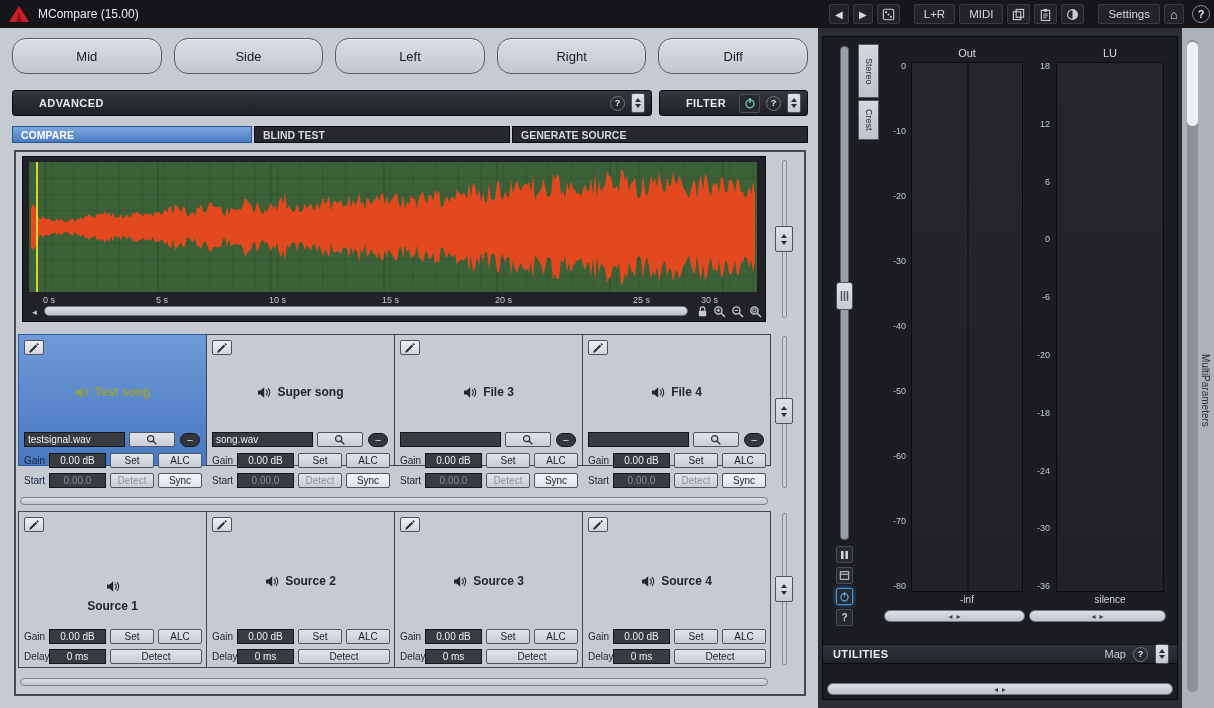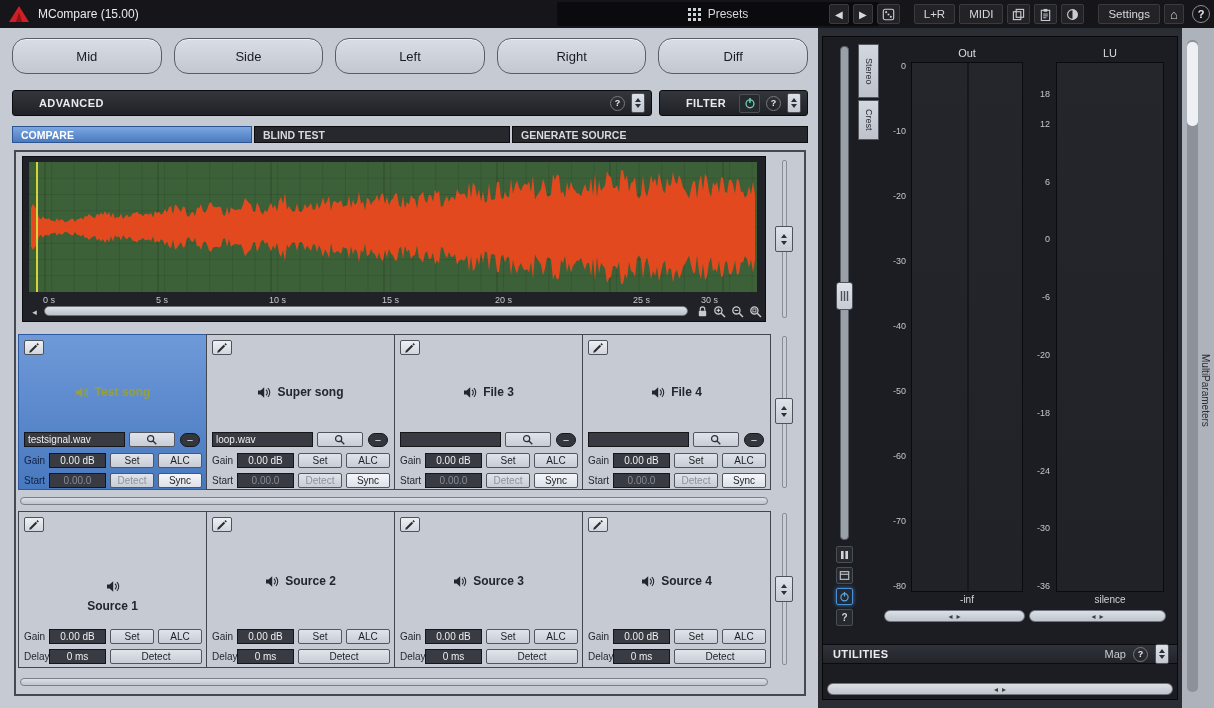--- a/index.html
+++ b/index.html
@@ -45,21 +45,21 @@
   .playhead{position:absolute;left:7px;top:0;width:2px;height:100%;background:#d8d23a;}
   .time-axis{position:absolute;left:29px;top:295px;width:728px;height:11px;}
   .time-label{position:absolute;top:0;font-size:9px;color:#c6c9cf;white-space:nowrap;}
   .wave-scroll-arrow{position:absolute;left:28px;top:306px;width:13px;height:12px;color:#c6c9cf;font-size:9px;display:flex;align-items:center;justify-content:center;}
   .wave-scrollbar{position:absolute;left:44px;top:306px;width:644px;height:10px;border-radius:5px;background:linear-gradient(#dde1e7,#bcc1ca);border:1px solid #6f737b;}
   .wave-tool{position:absolute;top:304px;width:16px;height:15px;display:flex;align-items:center;justify-content:center;}
   .vline{position:absolute;width:5px;background:#c9cdd4;border:1px solid #898d95;border-radius:2px;}
   .vspin{position:absolute;width:18px;height:26px;background:linear-gradient(#e0e4ea,#c6cbd4);border:1px solid #4e525a;border-radius:2px;display:flex;flex-direction:column;align-items:center;justify-content:center;gap:3px;}
   .hscroll{position:absolute;height:8px;border-radius:4px;background:linear-gradient(#dce0e6,#bfc4cd);border:1px solid #7b7f87;}
   
-  .slot{position:absolute;width:189px;height:156px;border:1px solid #43474d;}
+  .slot{position:absolute;width:189px;height:132px;border:1px solid #43474d;}
   .slot.selected{background:linear-gradient(#6f9ad9,#4878bf);border-color:#2d5aa0;}
   .pencil-btn{position:absolute;left:5px;top:5px;width:20px;height:15px;background:linear-gradient(#eef0f4,#d2d6dd);border:1px solid #4e525a;border-radius:2px;display:flex;align-items:center;justify-content:center;}
   .slot-name{position:absolute;left:0;top:50px;width:100%;display:flex;align-items:center;justify-content:center;gap:6px;font-size:12px;font-weight:bold;color:#23262c;}
   .slot.selected .slot-name{color:var(--name-olive);}
   .srow-label{position:absolute;font-size:10px;color:#25282e;}
   .slot.selected .srow-label{color:#0f2140;}
   .sfield{position:absolute;height:15px;font-size:10px;display:flex;align-items:center;justify-content:center;background:#383b41;border:1px solid #141619;color:#edeff3;}
   .sfield.dim{color:#878c95;}
   .sfield.file{justify-content:flex-start;padding-left:3px;}
   .sbtn{position:absolute;height:15px;font-size:10px;display:flex;align-items:center;justify-content:center;background:linear-gradient(#e0e4ea,#c8cdd6);border:1px solid #52565e;color:#1b1e23;border-radius:2px;}
@@ -95,36 +95,20 @@
 <body>
 
 <div class="titlebar">
   <span class="tb-logo">
     <svg width="22" height="18" viewBox="0 0 22 18">
         <polygon points="11,1 21,17 1,17" fill="#cf1f26"></polygon>
         <polygon points="11,7 14.2,17 7.8,17" fill="#8f1218"></polygon>
       </svg>
   </span>
   <span class="tb-title">MCompare (15.00)</span>
-  <div class="tb-presets">
-    <svg width="13" height="13" viewBox="0 0 13 13">
-        <g fill="#cfd2d7">
-          <rect x="0" y="0" width="3" height="3"></rect>
-          <rect x="5" y="0" width="3" height="3"></rect>
-          <rect x="10" y="0" width="3" height="3"></rect>
-          <rect x="0" y="5" width="3" height="3"></rect>
-          <rect x="5" y="5" width="3" height="3"></rect>
-          <rect x="10" y="5" width="3" height="3"></rect>
-          <rect x="0" y="10" width="3" height="3"></rect>
-          <rect x="5" y="10" width="3" height="3"></rect>
-          <rect x="10" y="10" width="3" height="3"></rect>
-        </g>
-      </svg>
-    <span>Presets</span>
-  </div>
   <div class="tb-right">
     <div class="tb-btn">
         <span>◀</span>
       </div>
     <div class="tb-btn">
         <span>▶</span>
       </div>
     <div class="tb-btn">
       <svg width="13" height="13" viewBox="0 0 15 15">
           <rect x="1.5" y="1.5" width="12" height="12" rx="2" fill="none" stroke="#c9ccd2" stroke-width="1.3"></rect>
@@ -356,21 +340,21 @@
         <path d="M1.5 12.5 l2.2-.5 7-7 -1.7-1.7 -7 7 z M9.8 2.5 l1.7 1.7 1.2-1.2 -1.7-1.7 z" fill="#2b2e33"></path>
       </svg>
     </div>
   <div class="slot-name">
     <svg width="14" height="13" viewBox="0 0 14 13">
         <path d="M1 4.5 h2.6 L7.2 1.2 v10.6 L3.6 8.6 H1 z" fill="currentColor"></path>
         <path d="M9 3.8 a3.4 3.4 0 0 1 0 5.4 M10.9 2.2 a6 6 0 0 1 0 8.6" stroke="currentColor" fill="none" stroke-width="1.1"></path>
       </svg>
     <span>Super song</span>
   </div>
-  <div class="sfield file" style="left:5px;top:97px;width:101px;">loop.wav</div>
+  <div class="sfield file" style="left:5px;top:97px;width:101px;">song.wav</div>
   <div class="sbtn" style="left:110px;top:97px;width:46px;">
       <svg width="12" height="12" viewBox="0 0 14 14">
         <circle cx="5.4" cy="5.4" r="3.6" fill="none" stroke="#2b2e33" stroke-width="1.4"></circle>
         <path d="M8.2 8.2 L12 12" stroke="#2b2e33" stroke-width="1.6"></path>
       </svg>
     </div>
   <div class="minus-btn" style="left:161px;top:98px;">
       <span>−</span>
     </div>
   <div class="srow-label" style="left:5px;top:120px;">Gain</div>
@@ -562,21 +546,21 @@
     <span class="scale-label" style="top: 65px;">-10</span>
     <span class="scale-label" style="top: 130px;">-20</span>
     <span class="scale-label" style="top: 195px;">-30</span>
     <span class="scale-label" style="top: 260px;">-40</span>
     <span class="scale-label" style="top: 325px;">-50</span>
     <span class="scale-label" style="top: 390px;">-60</span>
     <span class="scale-label" style="top: 455px;">-70</span>
     <span class="scale-label" style="top: 520px;">-80</span>
   </div>
 <div id="lu-scale" style="position:absolute;left:1024px;top:66px;width:28px;height:525px;">
-    <span class="scale-label" style="top: 0px; margin-top: 28px;">18</span>
+    <span class="scale-label" style="top: 0px;">18</span>
     <span class="scale-label" style="top: 57.8px;">12</span>
     <span class="scale-label" style="top: 115.6px;">6</span>
     <span class="scale-label" style="top: 173.4px;">0</span>
     <span class="scale-label" style="top: 231.2px;">-6</span>
     <span class="scale-label" style="top: 289px;">-20</span>
     <span class="scale-label" style="top: 346.8px;">-18</span>
     <span class="scale-label" style="top: 404.6px;">-24</span>
     <span class="scale-label" style="top: 462.4px;">-30</span>
     <span class="scale-label" style="top: 520.2px;">-36</span>
   </div>

